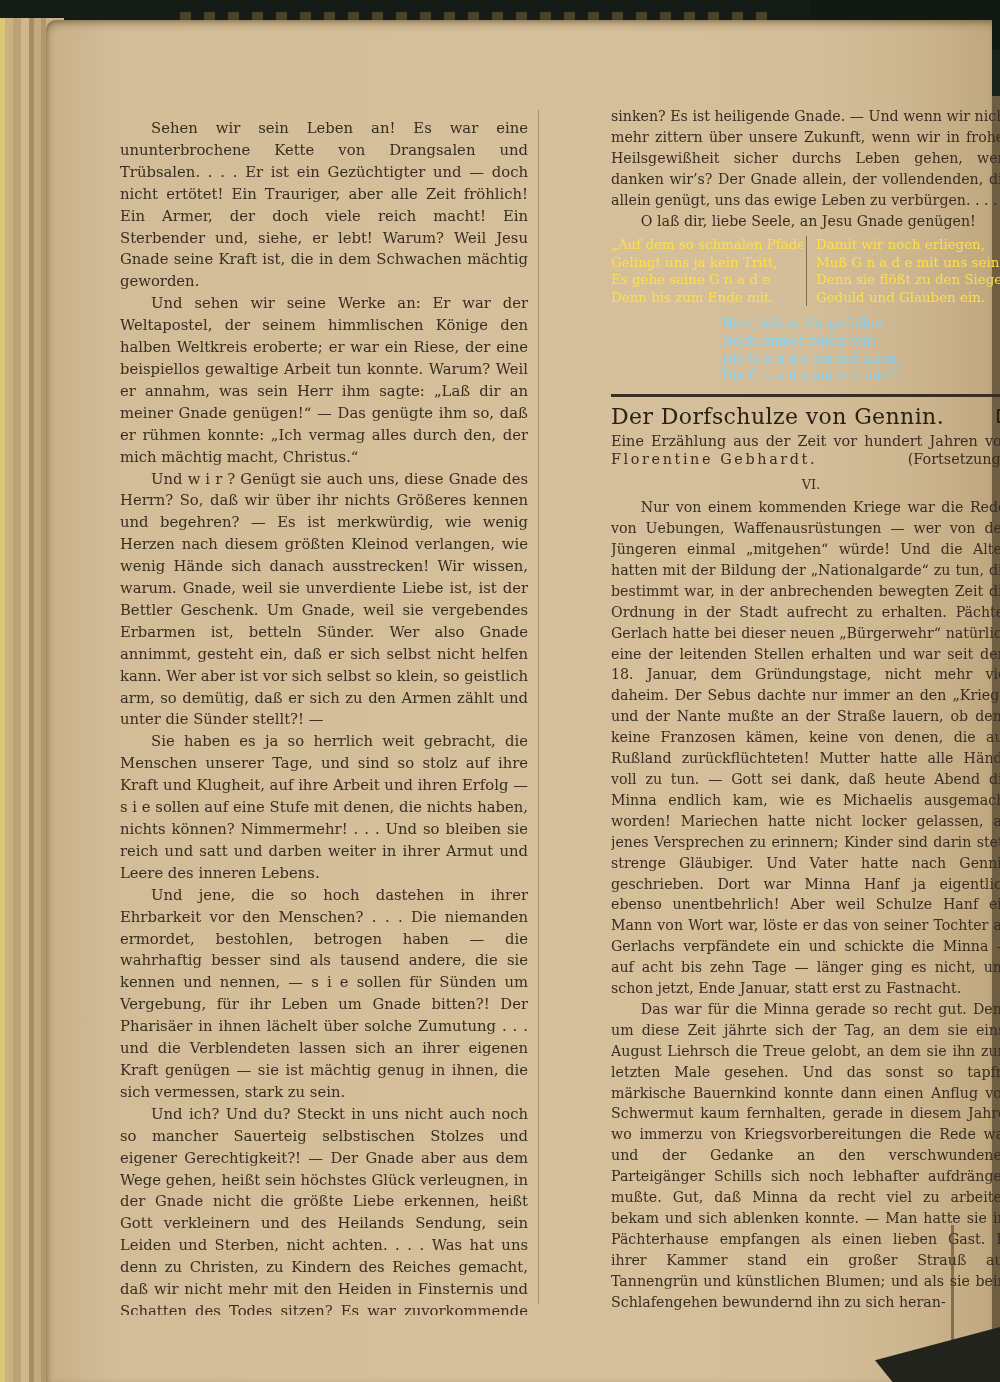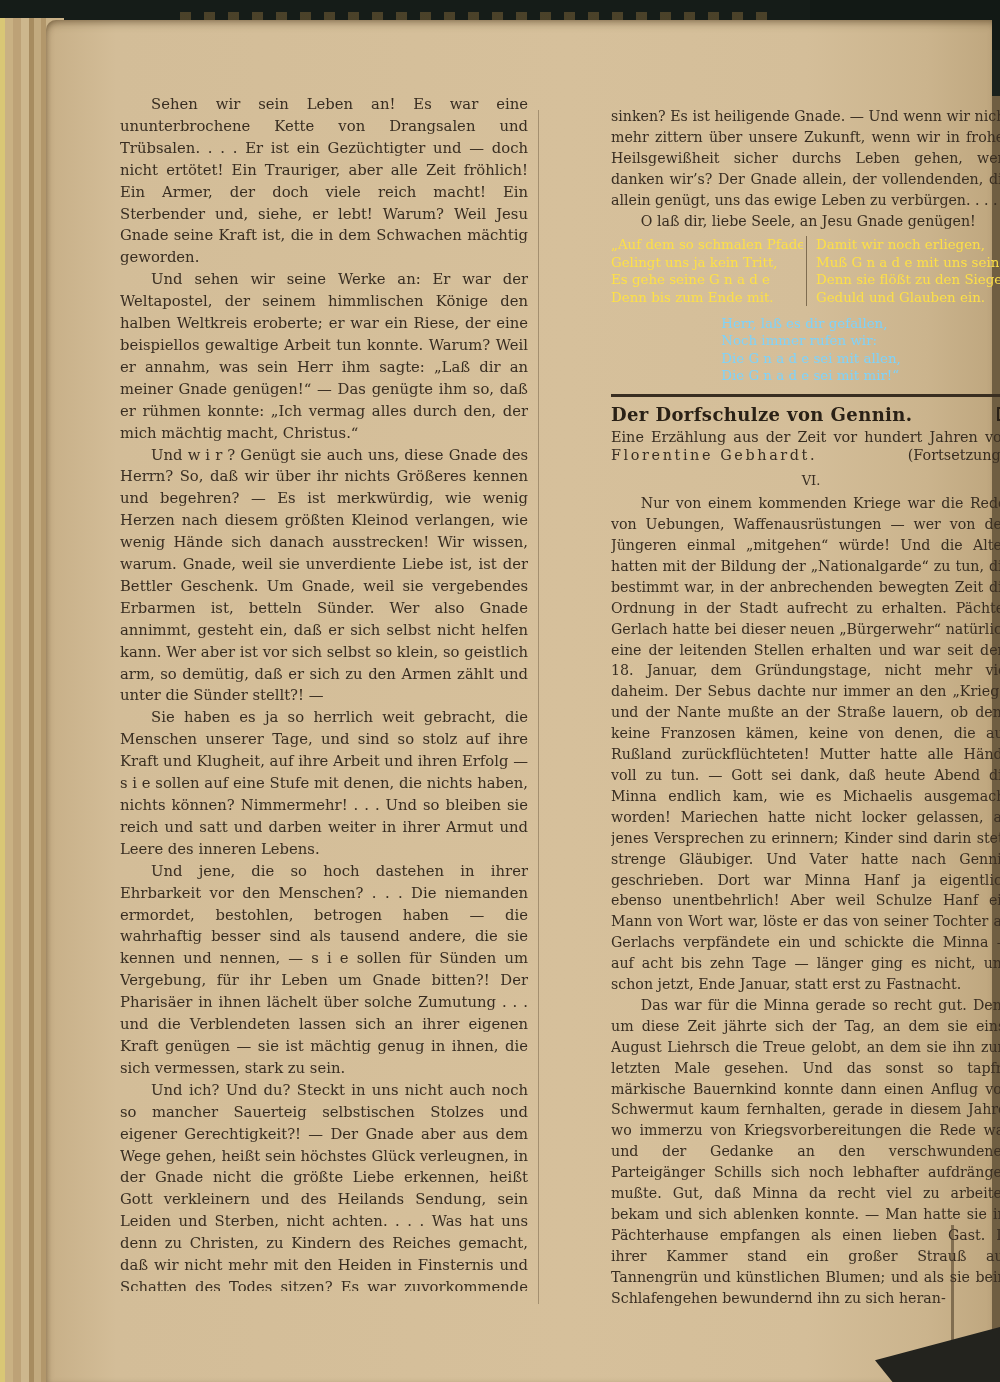--- a/index.html
+++ b/index.html
@@ -25,37 +25,37 @@
     box-shadow:inset 0 8px 10px -6px rgba(80,60,32,.6), inset 4px 0 6px -3px rgba(90,70,40,.5);}
   
   .sheet-gap-right{position:absolute;left:951px;top:1225px;width:3px;height:157px;background:rgba(72,56,34,.55);}
   .corner-dark{position:absolute;left:875px;top:1318px;width:125px;height:64px;background:#23231e;
     clip-path:polygon(100% 14%,100% 100%,14% 100%,0 66%);}
   
   .page-number{position:absolute;left:70px;top:62px;width:930px;text-align:center;
     font-size:17px;color:#4a3c2b;letter-spacing:3px;word-spacing:14px;}
   
   .col-rule{position:absolute;left:538px;top:110px;width:1px;height:1194px;background:rgba(84,66,42,.38);}
-  .col-left{position:absolute;left:120px;top:93px;width:408px;height:1198px;overflow:hidden;}
+  .col-left{position:absolute;left:120px;top:117px;width:408px;height:1198px;overflow:hidden;}
   .col-right{position:absolute;left:579px;top:106px;width:400px;height:1206px;overflow:hidden;margin-left:32px;}
   .para{margin:0;text-align:justify;color:#382d21;text-indent:2.1em;hyphens:auto;}
   .col-left .para{font-size:14.8px;line-height:21.9px;}
   .col-right .para{font-size:14.2px;line-height:20.9px;}
   .noindent{text-indent:0;}
   
   .poem-cols{display:flex;margin:5px 0 2px;color:#fde047;}
   .poem-half{font-size:13.4px;line-height:17.4px;}
   .poem-left{width:48%;padding-right:3px;}
   .poem-right{width:52%;padding-left:9px;border-left:1px solid rgba(70,55,34,.6);}
   .poem-line{white-space:nowrap;overflow:hidden;}
   .poem-center{margin:9px auto 9px;width:fit-content;font-size:13.4px;line-height:17.4px;color:#7dd3fc;}
   
   .story-rule{border:none;border-top:3px solid #392e21;margin:7px 0 7px;}
   .story-head{display:flex;justify-content:space-between;align-items:center;margin-bottom:3px;}
-  .story-title{font-size:18px;font-weight:bold;color:#2a2116;letter-spacing:.4px;}
+  .story-title{font-size:22px;font-weight:normal;color:#2a2116;letter-spacing:.4px;}
   .square-marker{width:10px;height:10px;border:2.5px solid #2a2116;display:inline-block;}
   .byline1{font-size:14.4px;line-height:18.5px;color:#382d21;text-align:justify;text-align-last:justify;}
   .byline2{display:flex;justify-content:space-between;font-size:14.4px;line-height:19px;color:#382d21;}
   .author{letter-spacing:2.6px;}
   .chapter{text-align:center;font-size:13px;margin:8px 0 5px;color:#382d21;}
 </style>
 </head>
 <body>
 
 <div class="scene">

